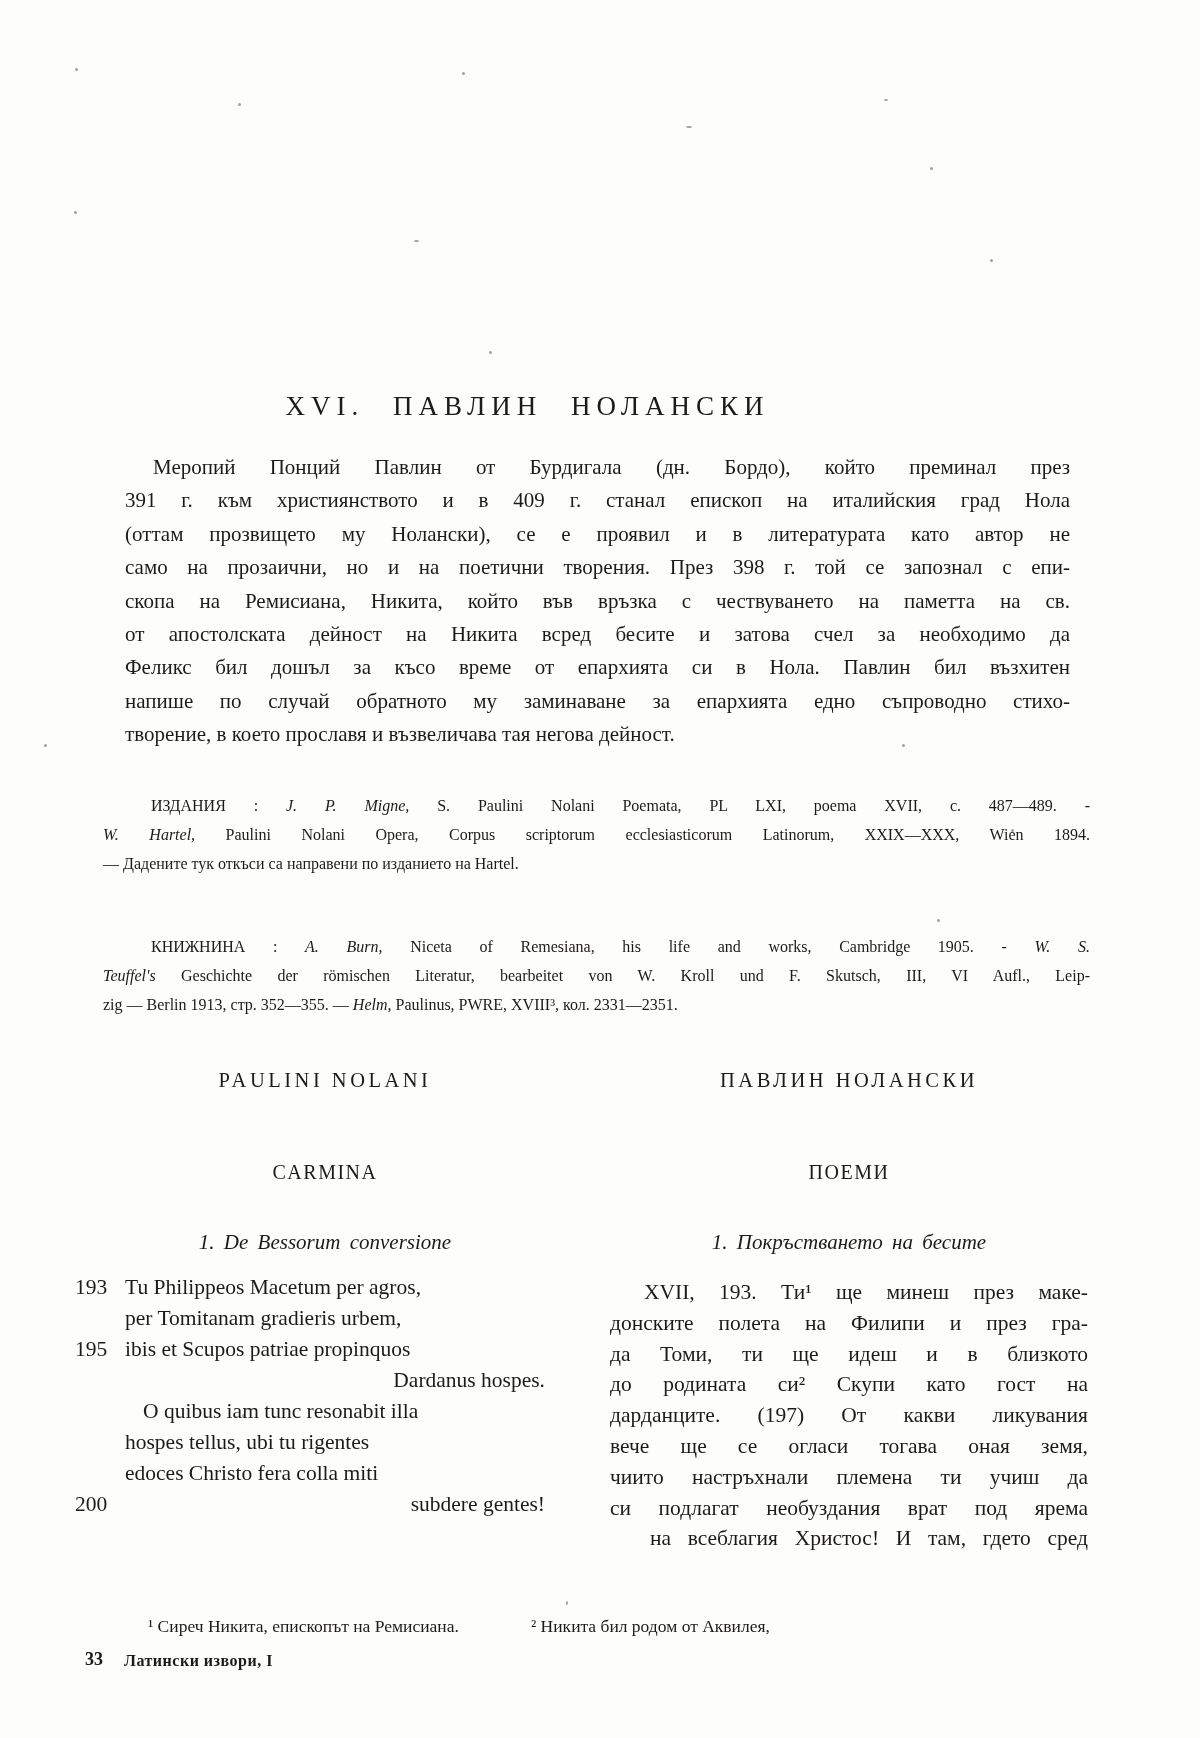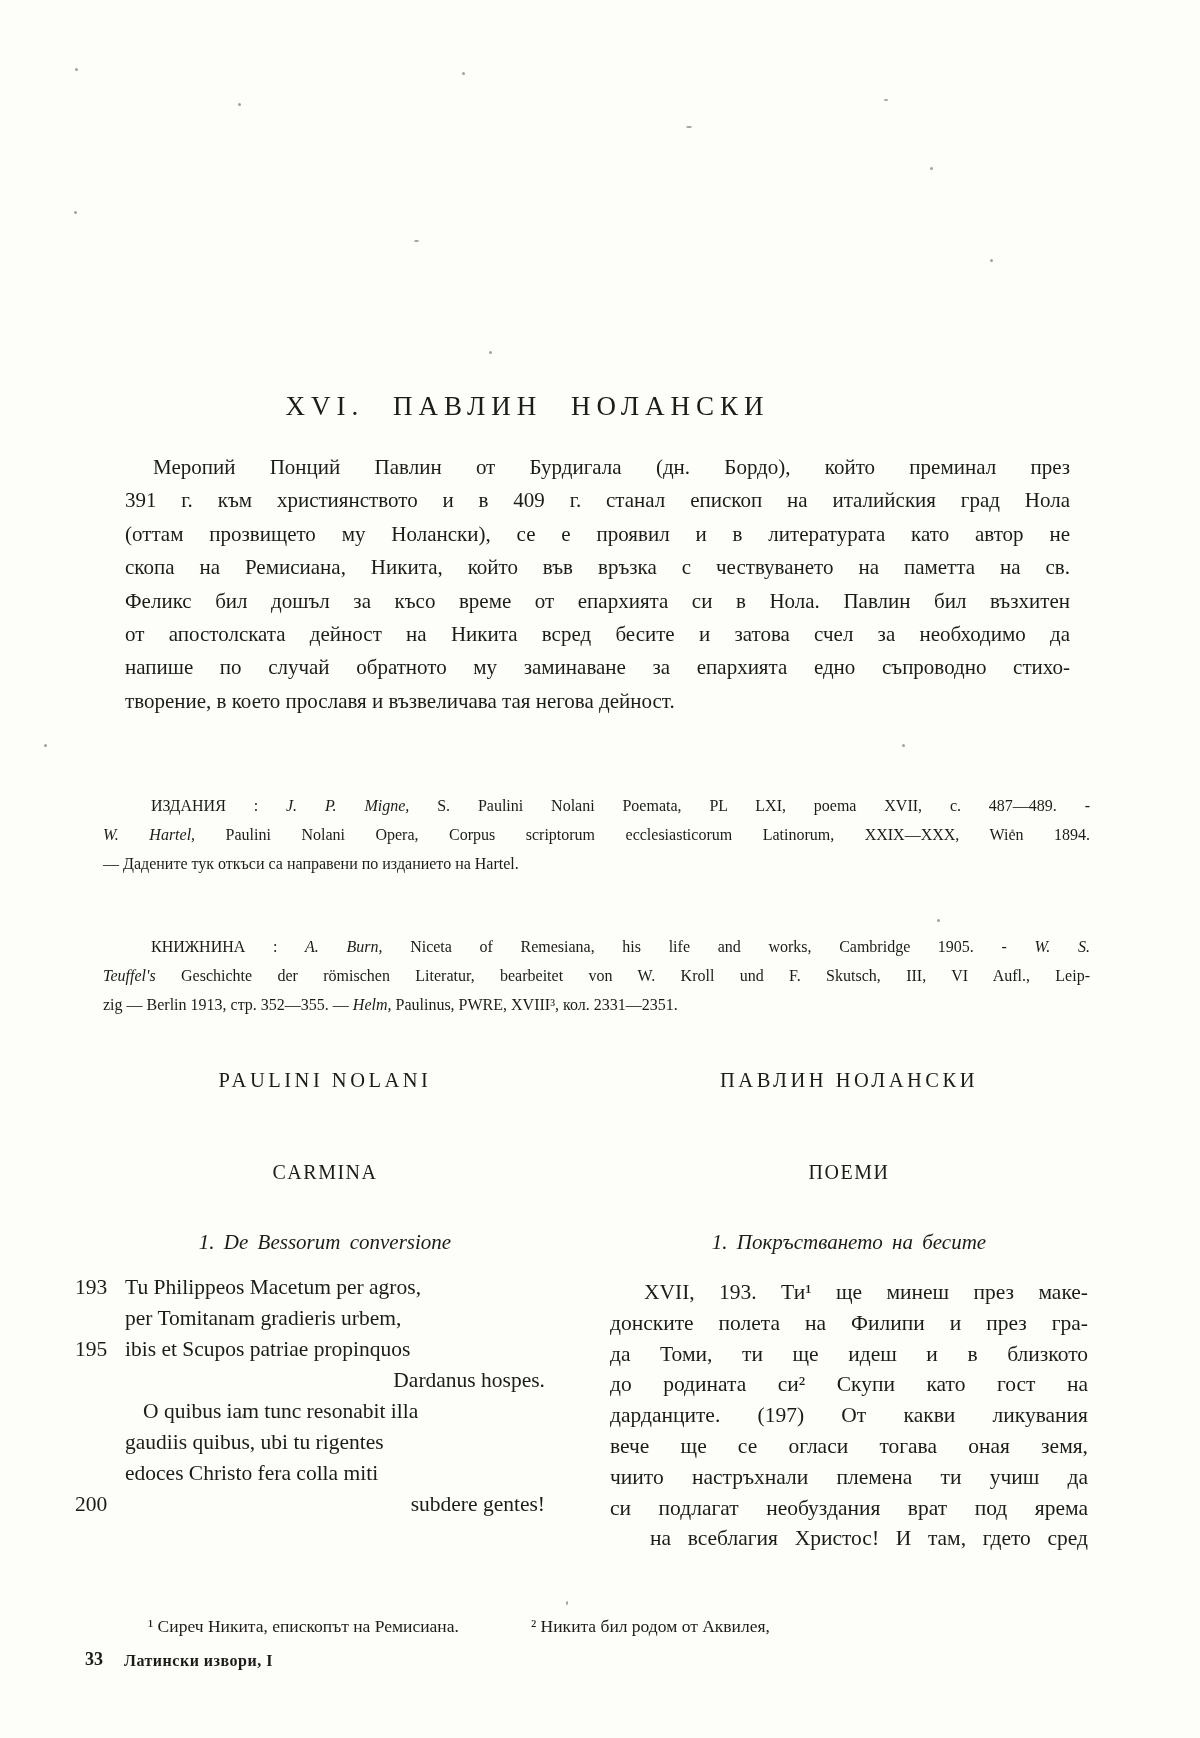--- a/index.html
+++ b/index.html
@@ -78,23 +78,24 @@
 <span class="speck" style="left:937px;top:919px;"></span>
 <span class="speck" style="left:566px;top:1601px;width:2px;height:4px;"></span>
 <span class="speck" style="left:242px;top:1414px;"></span>
 
 <div class="abs" id="page-title">XVI. ПАВЛИН НОЛАНСКИ</div>
 
 <div class="abs block" id="intro">
     <div class="tline">Меропий Понций Павлин от Бурдигала (дн. Бордо), който преминал през</div>
     <div class="tline">391 г. към християнството и в 409 г. станал епископ на италийския град Нола</div>
     <div class="tline">(оттам прозвището му Нолански), се е проявил и в литературата като автор не</div>
+    <div class="tline">само на прозаични, но и на поетични творения. През 398 г. той се запознал с епи-</div>
     <div class="tline">скопа на Ремисиана, Никита, който във връзка с чествуването на паметта на св.</div>
+    <div class="tline">от апостолската дейност на Никита всред бесите и затова счел за необходимо да</div>
     <div class="tline">Феликс бил дошъл за късо време от епархията си в Нола. Павлин бил възхитен</div>
-    <div class="tline">от апостолската дейност на Никита всред бесите и затова счел за необходимо да</div>
     <div class="tline">напише по случай обратното му заминаване за епархията едно съпроводно стихо-</div>
     <div class="tline">творение, в което прославя и възвеличава тая негова дейност.</div>
   </div>
 
 <div class="abs block" id="editions">
     <div class="tline"><span>ИЗДАНИЯ : </span><span class="it">J. P. Migne,</span><span> S. Paulini Nolani Poemata, PL LXI, poema XVII, c. 487—489. -</span></div>
     <div class="tline"><span class="it">W. Hartel,</span><span> Paulini Nolani Opera, Corpus scriptorum ecclesiasticorum Latinorum, XXIX—XXX, Wien 1894.</span></div>
     <div class="tline"><span>— Дадените тук откъси са направени по изданието на Hartel.</span></div>
   </div>
 
@@ -128,21 +129,21 @@
       <div class="vrow">
         <span class="vnum"></span>
         <span class="vtext right">Dardanus hospes.</span>
       </div>
       <div class="vrow">
         <span class="vnum"></span>
         <span class="vtext ind">O quibus iam tunc resonabit illa</span>
       </div>
       <div class="vrow">
         <span class="vnum"></span>
-        <span class="vtext">gaudiis quibus, ubi tu rigentes</span>
+        <span class="vtext">hospes tellus, ubi tu rigentes</span>
       </div>
       <div class="vrow">
         <span class="vnum"></span>
         <span class="vtext">edoces Christo fera colla miti</span>
       </div>
       <div class="vrow">
         <span class="vnum">200</span>
         <span class="vtext right">subdere gentes!</span>
       </div>
     </div>

